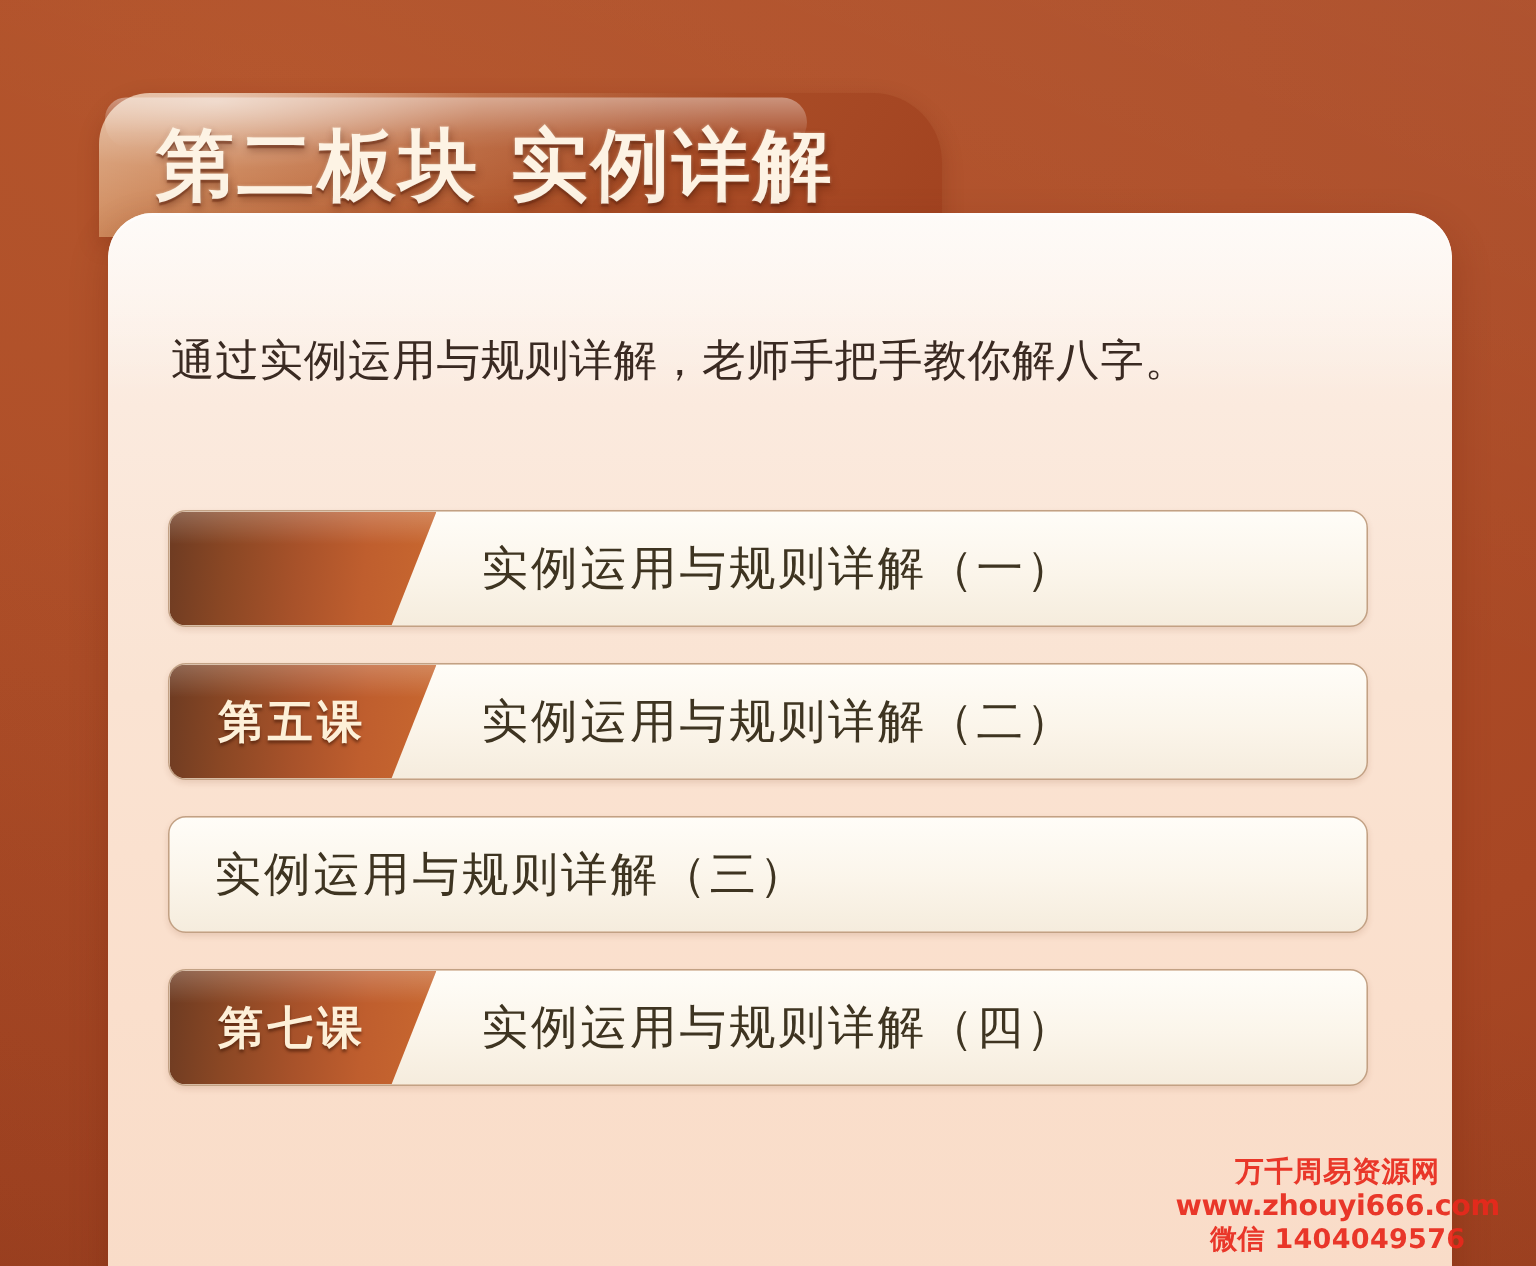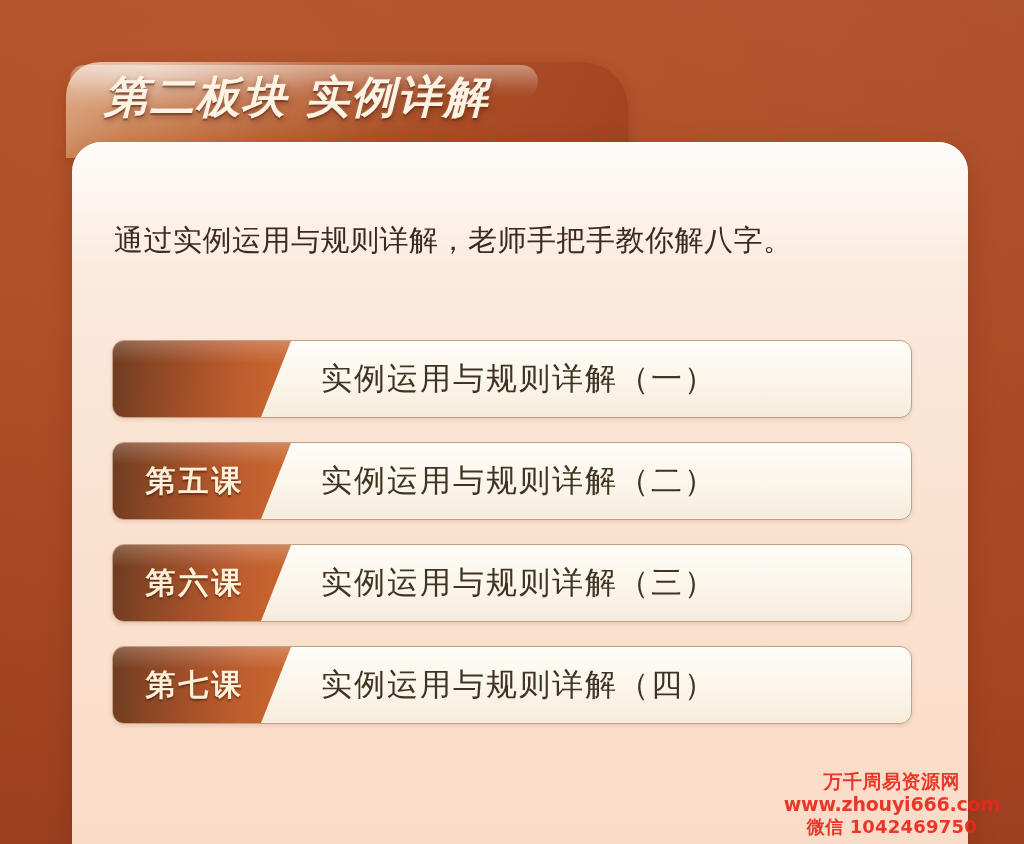--- a/index.html
+++ b/index.html
@@ -51,33 +51,32 @@
   .section-tab .gloss {
     position: absolute;
     left: 4px; top: 3px; right: 90px; height: 34px;
     border-radius: 32px 38px 40px 40px;
     background: linear-gradient(180deg, rgba(255,255,255,0.40) 0%, rgba(255,255,255,0.07) 70%, rgba(255,255,255,0) 100%);
     pointer-events: none;
   }
   .section-tab-title {
     position: absolute;
     left: 38px;
-    top: 8px;
+    top: 22px;
     font-family: "DejaVu Sans", "Liberation Sans", sans-serif;
     font-weight: 700;
-    font-size: 44px;
+    font-size: 52px;
     line-height: 54px;
     letter-spacing: 2px;
     color: #fdf3e4;
     text-shadow:
       0 2px 1px rgba(92,30,8,0.55),
       0 0 2px rgba(255,244,222,0.5),
       1px 3px 6px rgba(80,25,6,0.45);
     white-space: nowrap;
-    font-style: italic;
   }
 
   
   .panel {
     position: absolute;
     left: 72px;
     top: 142px;
     width: 896px;
     height: 804px;
     border-radius: 30px;
@@ -233,37 +232,33 @@
 
       <div class="lesson-row">
         <div class="lesson-badge">
           <span class="badge-gloss"></span>
           <span class="lesson-badge-label">第五课</span>
         </div>
         <div class="lesson-title">实例运用与规则详解（二）</div>
       </div>
 
       <div class="lesson-row">
-        <div class="lesson-badge">
-          <span class="badge-gloss"></span>
-          <span class="lesson-badge-label">第六课</span>
-        </div>
         <div class="lesson-title">实例运用与规则详解（三）</div>
       </div>
 
       <div class="lesson-row">
         <div class="lesson-badge">
           <span class="badge-gloss"></span>
           <span class="lesson-badge-label">第七课</span>
         </div>
         <div class="lesson-title">实例运用与规则详解（四）</div>
       </div>
 
     </div>
   </div>
 
   <div class="watermark">
     <div class="wm-title">万千周易资源网</div>
     <div class="wm-url">www.zhouyi666.com</div>
-    <div class="wm-wechat">微信 1042469750</div>
+    <div class="wm-wechat">微信 1404049576</div>
   </div>
 
 </div>
 
 </body></html>

